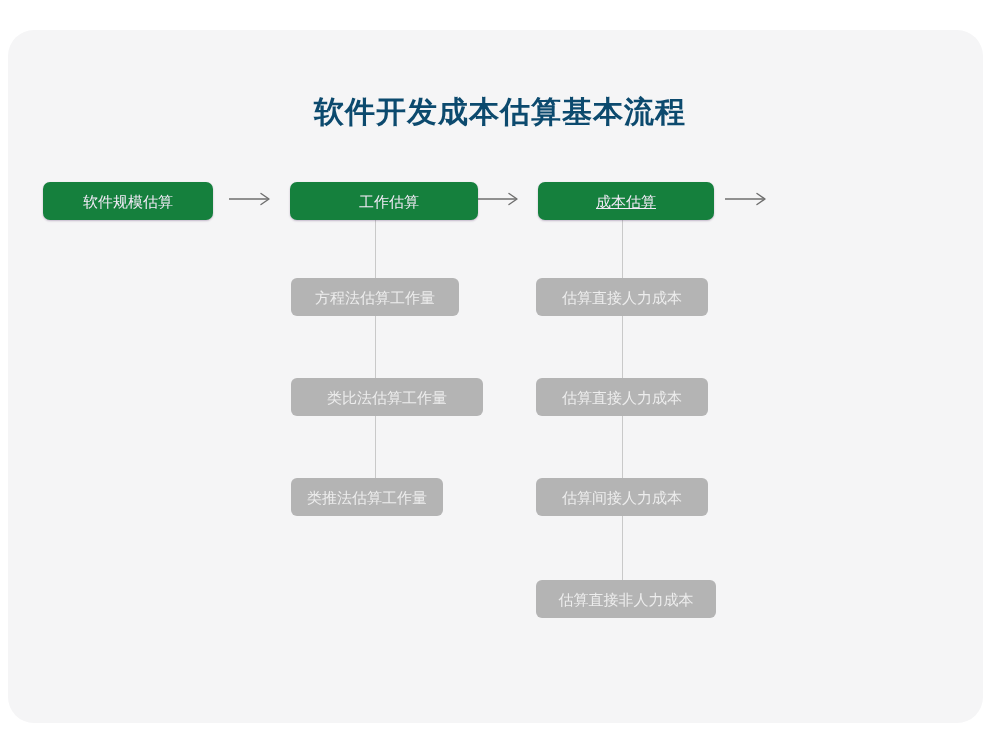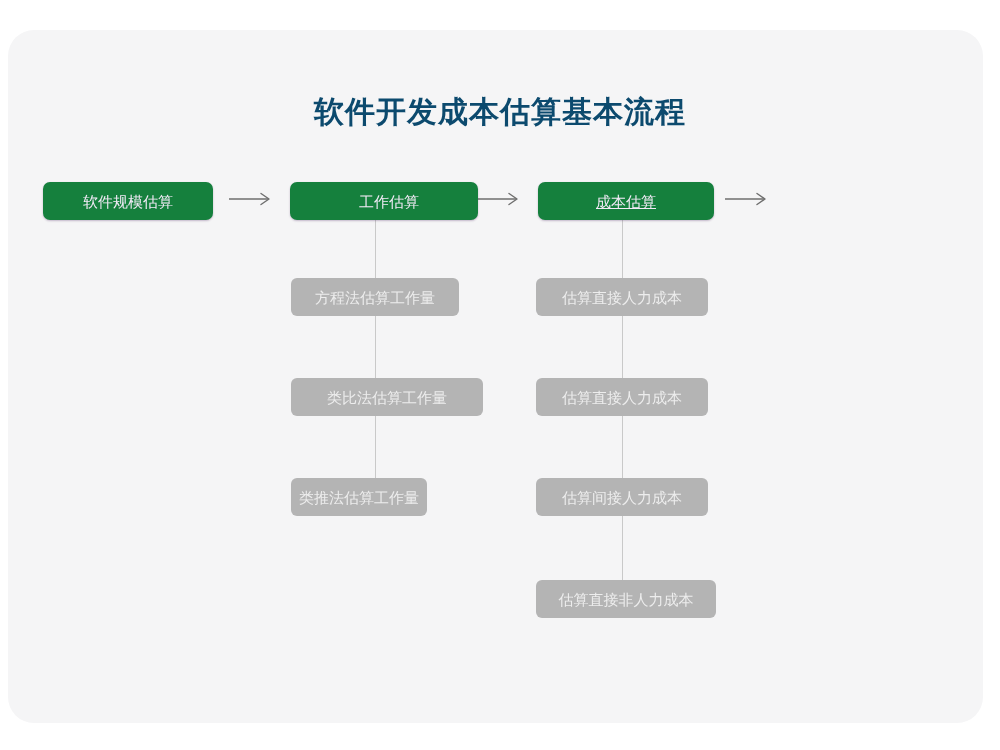--- a/index.html
+++ b/index.html
@@ -141,21 +141,21 @@
   </div>
 
   <div class="node secondary" style="left:291px; top:278px; width:168px;">
     <span>方程法估算工作量</span>
   </div>
 
   <div class="node secondary" style="left:291px; top:378px; width:192px;">
     <span>类比法估算工作量</span>
   </div>
 
-  <div class="node secondary" style="left:291px; top:478px; width:136px;">
+  <div class="node secondary" style="left:291px; top:478px; width:152px;">
     <span>类推法估算工作量</span>
   </div>
 
   <div class="node secondary" style="left:536px; top:278px; width:172px;">
     <span>估算直接人力成本</span>
   </div>
 
   <div class="node secondary" style="left:536px; top:378px; width:172px;">
     <span>估算直接人力成本</span>
   </div>

